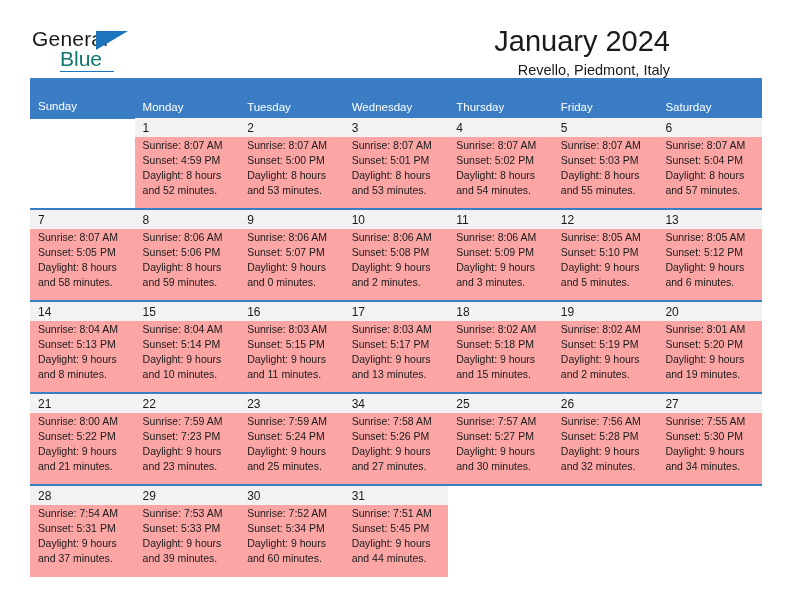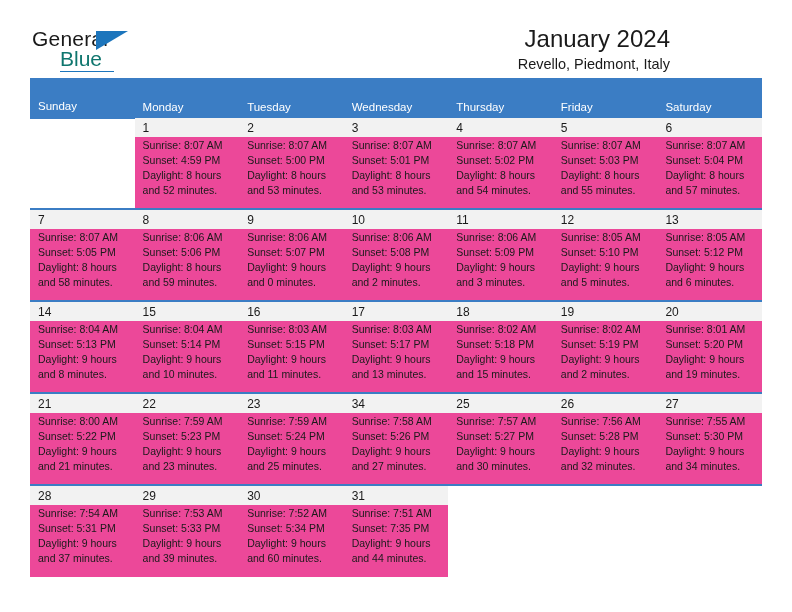--- a/index.html
+++ b/index.html
@@ -71,21 +71,21 @@
     height: 1px;
     background: #1c75bc;
   }
 
   .titles {
     text-align: right;
     flex: 0 0 auto;
     padding-top: 0px;
   }
   .cal-title {
-    font-size: 24px;
+    font-size: 29px;
     color: #1a1a1a;
     line-height: 1.1;
     white-space: nowrap;
     text-align: right;
   }
   .cal-subtitle {
     font-size: 14.5px;
     color: #1a1a1a;
     margin-top: 5px;
     line-height: 1.1;
@@ -116,21 +116,21 @@
     color: #1a1a1a;
     padding: 3px 0 2px 8px;
     height: 17px;
     box-sizing: border-box;
     vertical-align: top;
   }
   .daynum-row.first td {
     border-top: none;
   }
   .info-row td {
-    background: #ec4899;
+    background: #fca5a5;
     font-size: 10.5px;
     color: #1a1a1a;
     padding: 1px 0 8px 8px;
     vertical-align: top;
     line-height: 1.42;
     height: 72px;
     box-sizing: border-box;
   }
   .info-row td.empty {
     background: #ffffff;
@@ -346,21 +346,21 @@
         </tr>
         <tr class="info-row">
           <td>
             <span class="info-line">Sunrise: 8:00 AM</span>
             <span class="info-line">Sunset: 5:22 PM</span>
             <span class="info-line">Daylight: 9 hours</span>
             <span class="info-line">and 21 minutes.</span>
           </td>
           <td>
             <span class="info-line">Sunrise: 7:59 AM</span>
-            <span class="info-line">Sunset: 5:23 PM</span>
+            <span class="info-line">Sunset: 7:23 PM</span>
             <span class="info-line">Daylight: 9 hours</span>
             <span class="info-line">and 23 minutes.</span>
           </td>
           <td>
             <span class="info-line">Sunrise: 7:59 AM</span>
             <span class="info-line">Sunset: 5:24 PM</span>
             <span class="info-line">Daylight: 9 hours</span>
             <span class="info-line">and 25 minutes.</span>
           </td>
           <td>
@@ -411,21 +411,21 @@
             <span class="info-line">and 39 minutes.</span>
           </td>
           <td>
             <span class="info-line">Sunrise: 7:52 AM</span>
             <span class="info-line">Sunset: 5:34 PM</span>
             <span class="info-line">Daylight: 9 hours</span>
             <span class="info-line">and 60 minutes.</span>
           </td>
           <td>
             <span class="info-line">Sunrise: 7:51 AM</span>
-            <span class="info-line">Sunset: 7:35 PM</span>
+            <span class="info-line">Sunset: 5:45 PM</span>
             <span class="info-line">Daylight: 9 hours</span>
             <span class="info-line">and 44 minutes.</span>
           </td>
           <td class="empty"></td>
           <td class="empty"></td>
           <td class="empty"></td>
         </tr>
       </tbody>
   </table>
 

